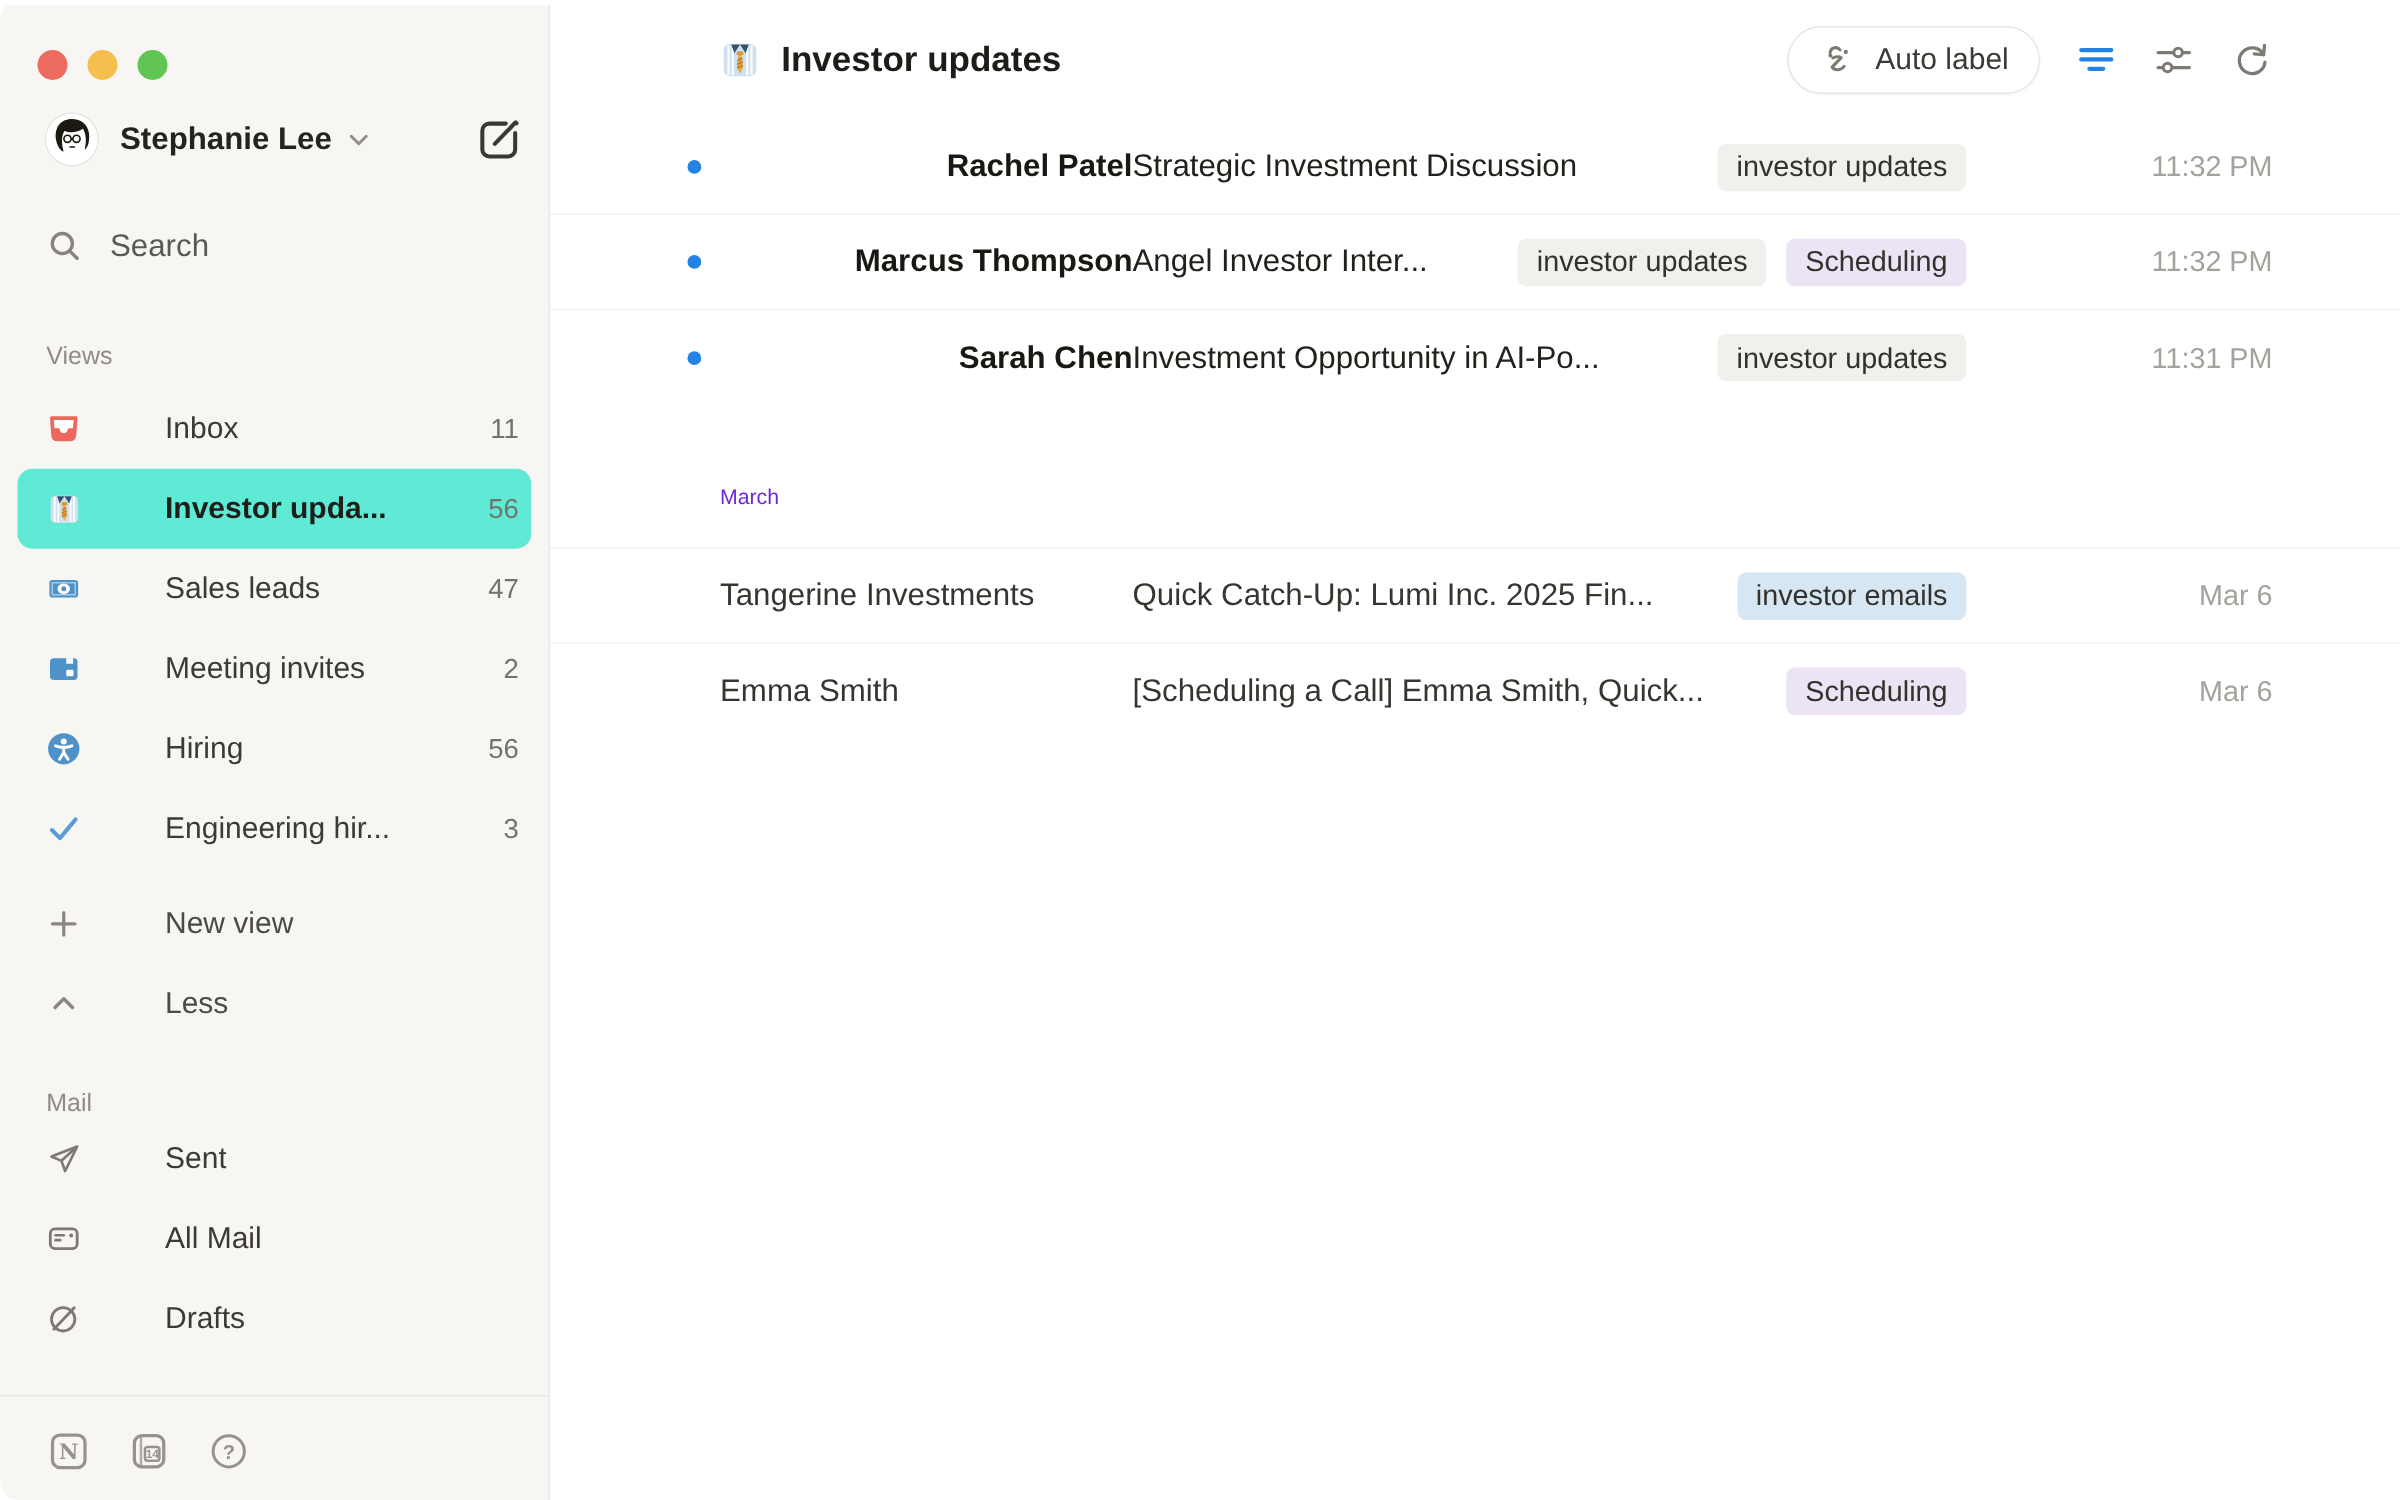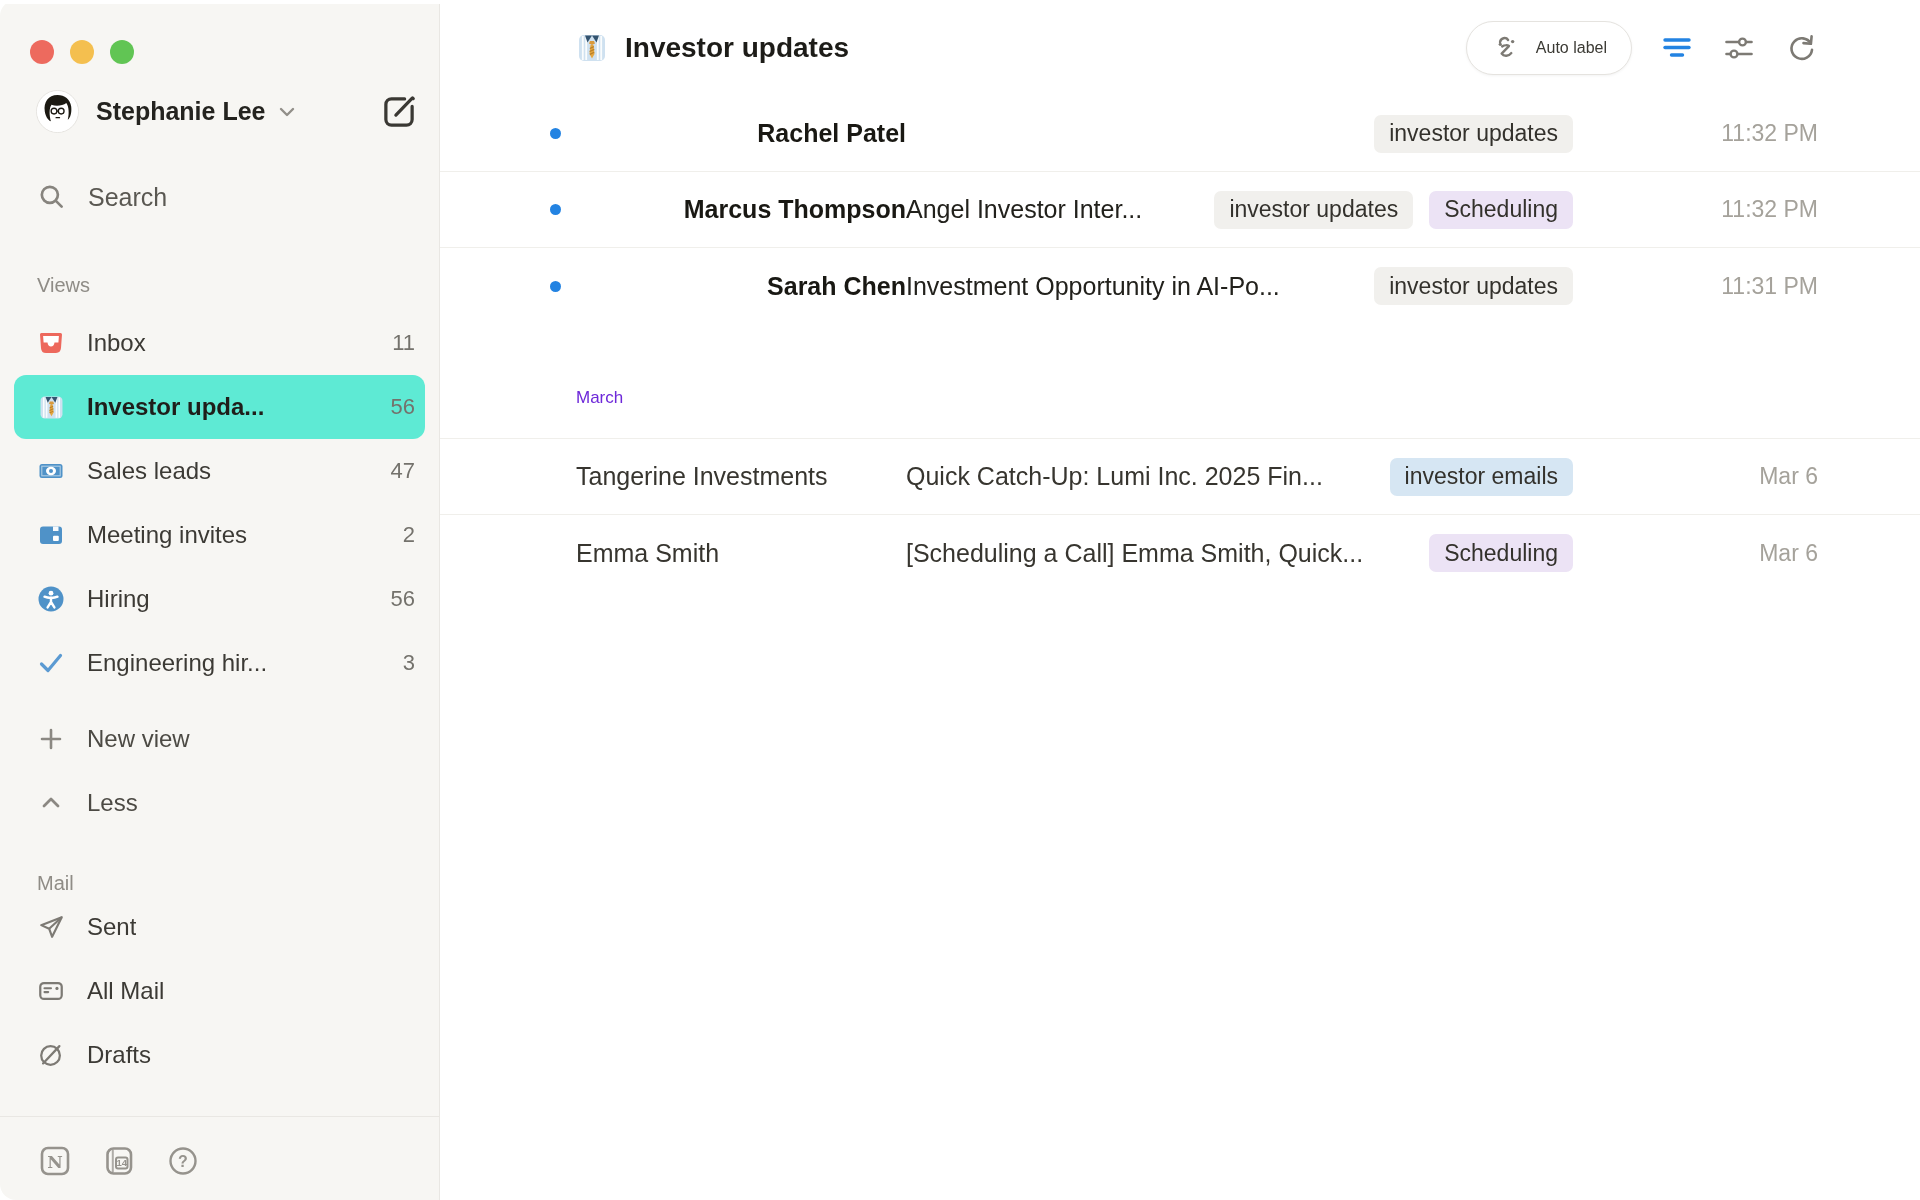--- a/index.html
+++ b/index.html
@@ -15,21 +15,21 @@
   .user-row{display:flex;align-items:center;margin:26px 20px 0 36px;}
   .avatar{width:41px;height:41px;border-radius:50%;overflow:hidden;background:#fff;border:1px solid #e6e4e0;flex:none;}
   .user-name{margin-left:17px;font-size:25px;font-weight:600;color:#24231f;}
   .user-chevron{margin-left:10px;display:flex;}
   .compose{margin-left:auto;display:flex;cursor:pointer;}
 
   .search-row{display:flex;align-items:center;gap:21px;margin:40px 20px 0 37px;height:48px;font-size:25px;color:#5a5852;}
 
   .section-label{margin:52px 0 0 37px;font-size:20px;font-weight:500;color:#8f8c86;line-height:24px;}
   .nav{margin-top:14px;padding:0 14px;}
-  .nav-item{height:64px;display:flex;align-items:center;border-radius:12px;padding:0 10px 0 23px;cursor:pointer;}
+  .nav-item{height:64px;display:flex;align-items:center;border-radius:12px;padding:0 10px 0 23px;cursor:pointer;gap:45px;}
   .nav-item.selected{background:#5eead4;}
   .nav-icon{width:28px;height:28px;flex:none;display:flex;align-items:center;justify-content:center;}
   .nav-label{margin-left:22px;font-size:24px;color:#3c3a35;white-space:nowrap;overflow:hidden;}
   .nav-item.selected .nav-label{font-weight:600;color:#1f1e1a;}
   .nav-count{margin-left:auto;font-size:22px;color:#74726c;}
   .nav-actions{margin-top:12px;}
   .nav-item.action .nav-label{color:#4c4a44;}
   .mail-nav{margin-top:0;}
   .section-label.mail{margin-top:36px;}
 
@@ -37,21 +37,21 @@
   .sidebar-footer .ficon{display:flex;cursor:pointer;}
   .sidebar-footer .ficon + .ficon{margin-left:30px;}
   .sidebar-footer .help{margin-left:auto;}
 
   
   .main{position:absolute;left:440px;top:0;right:0;bottom:0;background:#fff;}
   .main-header{height:96px;display:flex;align-items:center;padding:0 102px 0 136px;}
   .hdr-emoji{width:32px;height:32px;display:flex;flex:none;}
   .hdr-title{margin-left:17px;font-size:28px;font-weight:600;color:#1d1c18;white-space:nowrap;}
   .hdr-spacer{flex:1;}
-  .auto-label{height:52px;display:flex;align-items:center;gap:13px;padding:0 24px;border:1px solid #e5e3df;border-radius:27px;background:#fff;box-shadow:0 1px 3px rgba(0,0,0,.05);cursor:pointer;font-size:16px;color:#3b3a34;white-space:nowrap;}
+  .auto-label{height:52px;display:flex;align-items:center;gap:13px;padding:0 24px;border:1px solid #e5e3df;border-radius:27px;background:#fff;box-shadow:0 1px 3px rgba(0,0,0,.05);cursor:pointer;font-size:24px;color:#3b3a34;white-space:nowrap;}
   .hdr-icon{margin-left:28px;width:34px;height:34px;display:flex;align-items:center;justify-content:center;cursor:pointer;}
 
   
   .row{height:76px;display:flex;align-items:center;padding:0 102px 0 110px;box-sizing:border-box;}
   .row.sep{border-bottom:1px solid #f0efeb;}
   .dot{width:11px;height:11px;border-radius:50%;background:#2383e2;margin-right:15px;flex:none;}
   .dot.hidden{visibility:hidden;}
   .sender{width:330px;flex:none;font-size:25px;color:#37352f;white-space:nowrap;overflow:hidden;}
   .row.unread .sender{font-weight:700;color:#191813;text-align:right;}
   .subject{flex:0 1 auto;font-size:25px;color:#37352f;white-space:nowrap;overflow:hidden;}
@@ -317,20 +317,21 @@
         <svg width="34" height="34" viewBox="0 0 34 34" fill="none">
           <path d="M26.8 12.6 A10.3 10.3 0 1 0 28 18.8" stroke="#7d7a74" stroke-width="2.6" stroke-linecap="round"></path>
           <polyline points="27.6,5.4 26.9,12.8 19.5,12.1" stroke="#7d7a74" stroke-width="2.6" stroke-linecap="round" stroke-linejoin="round" fill="none"></polyline>
         </svg>
       </span>
     </div>
 
     <div class="row unread sep">
       <span class="dot"></span>
       <span class="sender">Rachel Patel</span>
+      <span class="subject">Strategic Investment Discussion</span>
       <span class="flex-spacer"></span>
       <span class="tags">
         <span class="tag" data-variant="gray">investor updates</span>
       </span>
       <span class="time">11:32 PM</span>
     </div>
 
     <div class="row unread sep">
       <span class="dot"></span>
       <span class="sender">Marcus Thompson</span>

